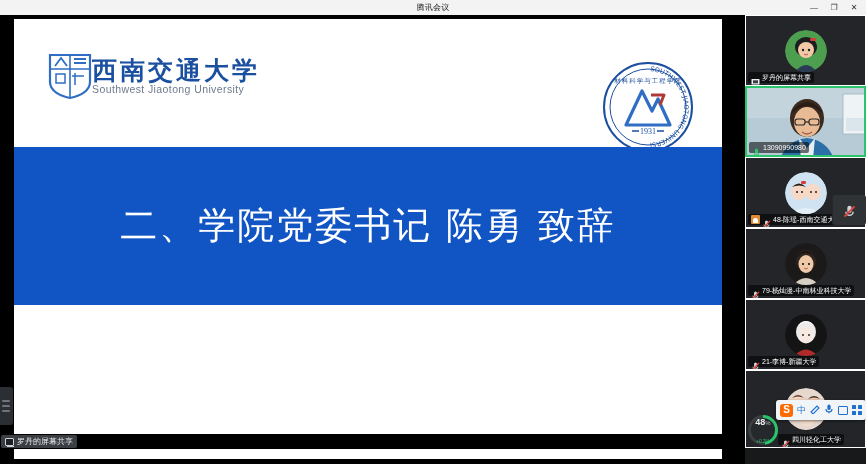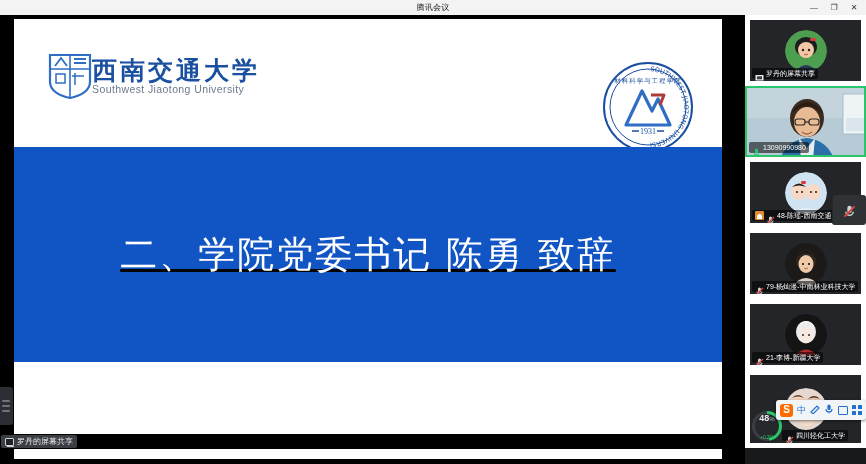--- a/index.html
+++ b/index.html
@@ -44,22 +44,22 @@
   }
   .wordmark-en{
     font-size:10.5px; color:#6d7b8c; letter-spacing:.4px; line-height:1;
   }
 
   
   .seal{ position:absolute; right:28px; top:42px; width:92px; height:92px; }
 
   
   .blue-band{
-    position:absolute; left:0; top:128px; width:708px; height:215px;
-    background:#1155c4; display:flex; align-items:center; justify-content:center;text-decoration:underline;
+    position:absolute; left:0; top:128px; width:708px; height:158px;
+    background:#1155c4; display:flex; align-items:center; justify-content:center;
   }
   .slide-title{
     color:#fff; font-size:37px; letter-spacing:2px; white-space:nowrap;
     font-family:"DejaVu Serif","Liberation Serif",serif; font-weight:400;
   }
   .slide-footer{ position:absolute; left:0; top:343px; width:708px; height:97px; background:#fff; }
 
   
   .left-flyout{
     position:absolute; left:0; top:372px; width:13px; height:38px;
@@ -86,21 +86,21 @@
   }
   .task-chip .label{ font-size:8px; color:#e6e8ea; white-space:nowrap; }
 
   
   .rail{
     position:absolute; right:0; top:15px; width:121px; height:449px;
     background:#17191b; padding:0;
   }
   .tile{
     position:relative; width:121px; height:70px; background:#232528; overflow:hidden;
-    border:5px solid #ffffff;
+    border:1px solid #ffffff;
   }
   .tile.active{ border:2px solid #2bc46b; }
   .tile .video{ position:absolute; inset:0; }
   .tile .avatar-wrap{
     position:absolute; inset:0; display:flex; align-items:center; justify-content:center;
   }
   .avatar{ width:42px; height:42px; border-radius:50%; overflow:hidden; position:relative; }
 
   .namebar{
     position:absolute; left:2px; bottom:2px; max-width:117px; height:11px;

